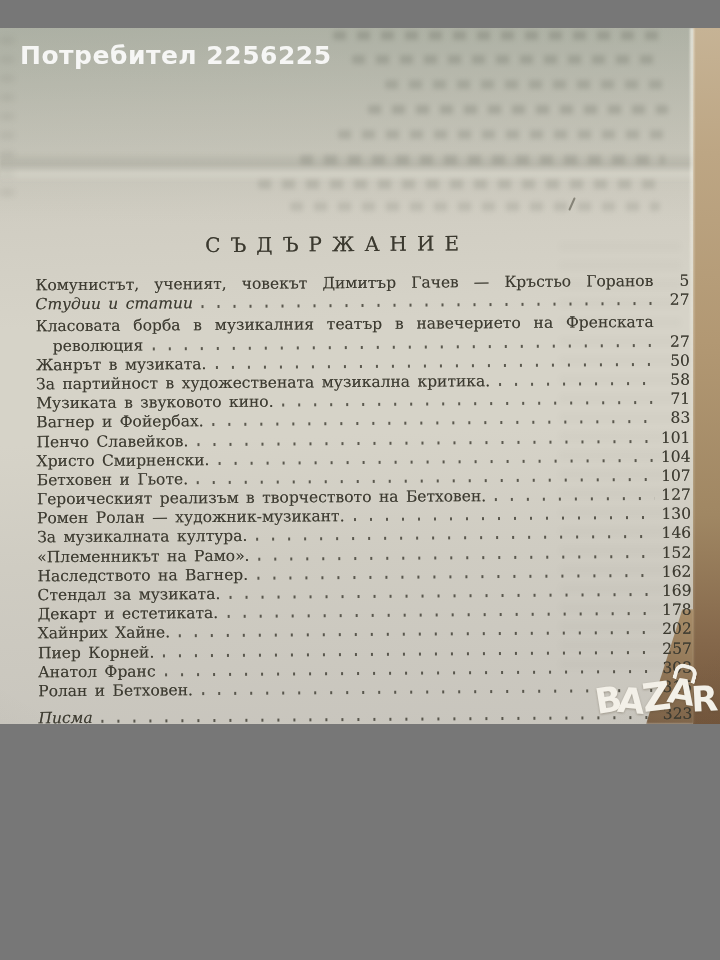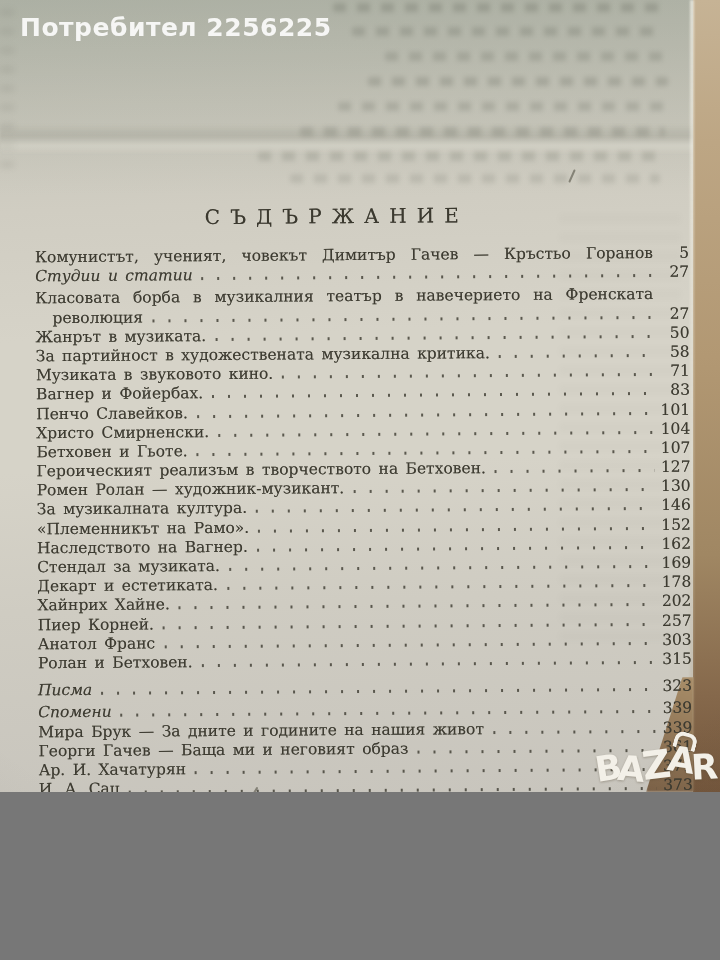--- a/index.html
+++ b/index.html
@@ -1,19 +1,19 @@
 <!DOCTYPE html>
 <html><head>
 <meta charset="utf-8">
 <style>
   html,body{margin:0;padding:0;background:#777;}
   .photo{
-    position:relative;width:720px;height:792px;overflow:hidden;
+    position:relative;width:720px;height:696px;overflow:hidden;
     background:linear-gradient(178deg,#b9bcb1 0%,#c6c5ba 12%,#d0cdc2 26%,#d6d3c8 42%,#d6d3c8 58%,#cfccc2 75%,#c8c5bd 100%);
-    font-family:"DejaVu Serif",serif;color:#3d3b31;
+    font-family:"DejaVu Serif",serif;color:#3d3b31;margin-top:28px;
   }
   
   .topcast{position:absolute;left:0;right:26px;top:0;height:195px;
     background:linear-gradient(to bottom,rgba(148,153,138,.34),rgba(148,153,138,.13) 62%,rgba(148,153,138,0));}
   
   .crease{position:absolute;left:0;right:26px;top:124px;height:30px;filter:blur(1.5px);
     background:linear-gradient(to bottom,rgba(112,113,100,0) 0%,rgba(106,107,95,.18) 40%,rgba(234,233,222,.30) 72%,rgba(234,233,222,0) 100%);}
   
   .edge-strip{position:absolute;top:0;right:0;bottom:0;width:27px;
     background:linear-gradient(to bottom,#c6b395 0%,#bda684 18%,#b29873 45%,#a08763 70%,#85684b 88%,#73563c 100%);}

